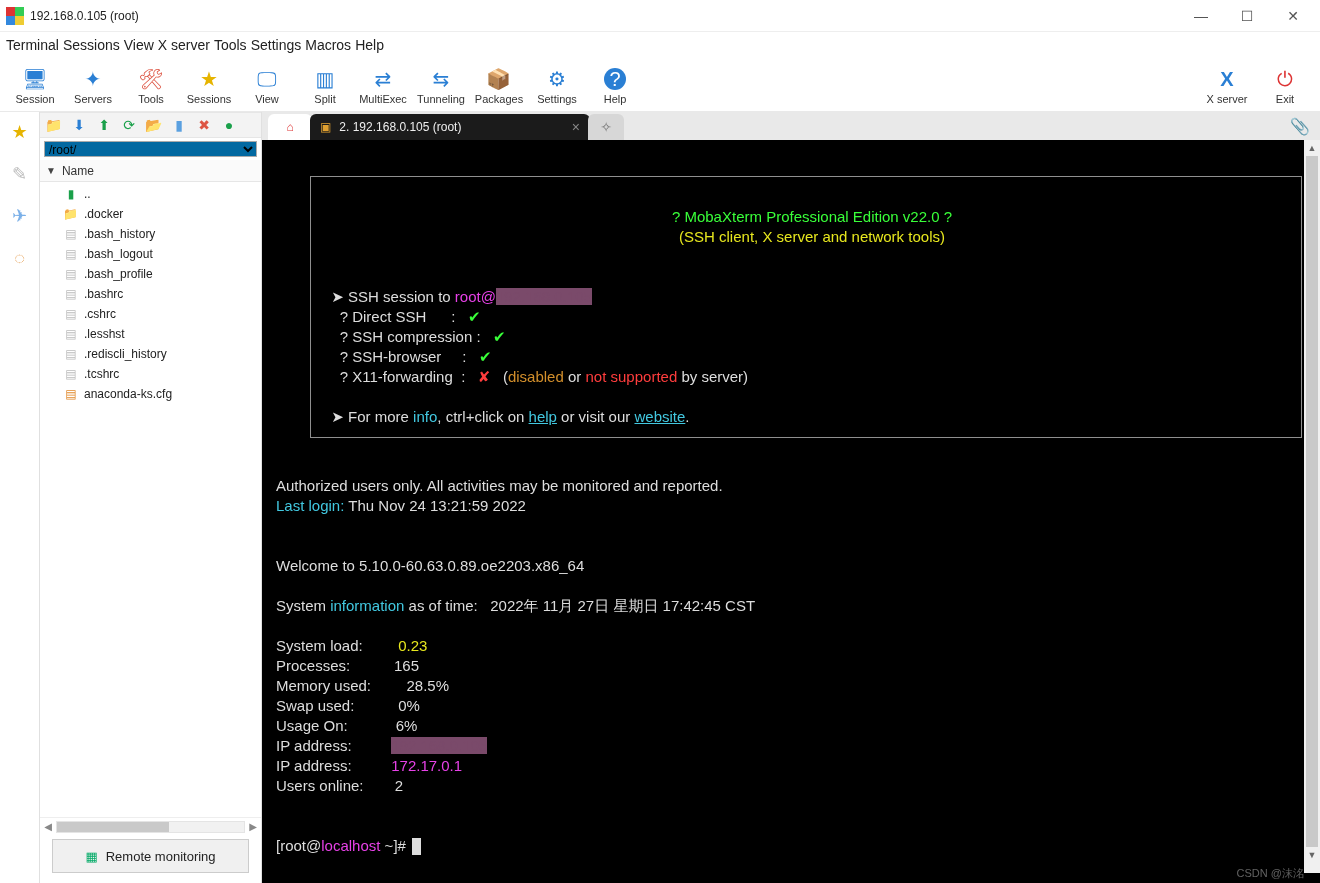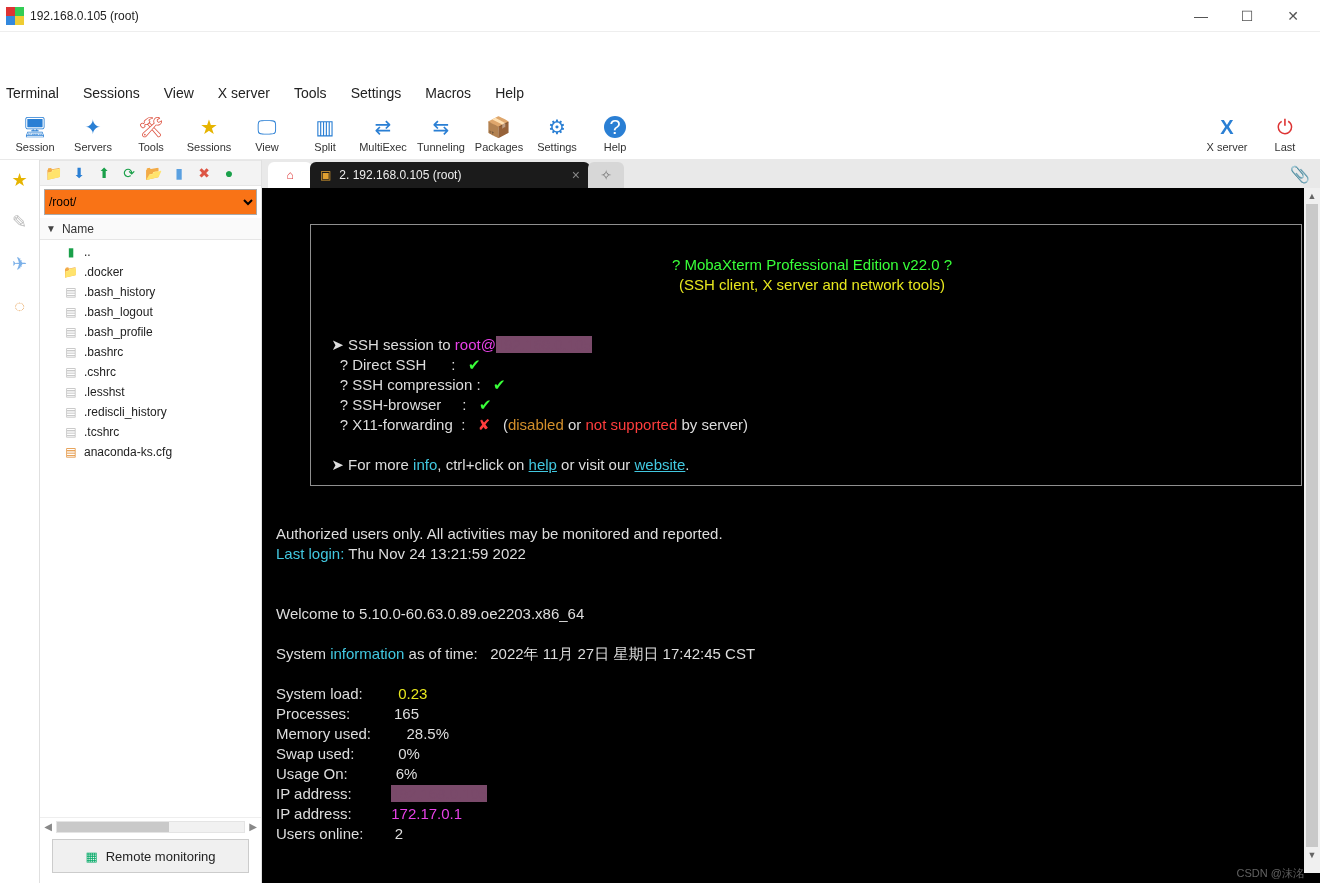--- a/index.html
+++ b/index.html
@@ -2,35 +2,35 @@
 <html><head>
 <meta charset="utf-8">
 <style>
 * { box-sizing: border-box; margin: 0; padding: 0; font-family: "Segoe UI", Tahoma, sans-serif; }
 body { width: 1320px; height: 883px; overflow: hidden; background: #fff; display:flex; flex-direction:column; font-size:13px; color:#222;}
 .titlebar { height: 32px; display: flex; align-items: center; padding: 0 4px; border-bottom:1px solid #eee;}
 .titlebar .logo { width:18px; height:18px; margin:0 6px 0 2px; display:inline-block; }
 .titlebar .title { flex:0 0 auto; font-size:12px;}
 .titlebar .spacer { flex:1; }
 .winbtn { width:46px; height:32px; display:flex; align-items:center; justify-content:center; color:#555; font-size:14px;}
-.menubar { height:26px; display:flex; align-items:center; padding:0 4px; gap:20px; font-size:14px; color:#222;margin-top:48px;}
+.menubar { height:26px; display:flex; align-items:center; padding:0 4px; font-size:14px; color:#222;}
 .menubar span { padding:2px 2px; }
 .toolbar { height:54px; display:flex; align-items:center; padding:2px 6px 0 6px; border-bottom:1px solid #e9e9e9;}
 .tbtn { width:58px; text-align:center; font-size:11px; color:#333; line-height:1.2;}
 .tbtn .ic { height:28px; display:flex; align-items:center; justify-content:center; font-size:20px;}
 .main { flex:1; display:flex; min-height:0;}
 .sidebar-left { width:40px; border-right:1px solid #e0e0e0; display:flex; flex-direction:column; align-items:center; padding-top:6px; gap:14px;}
 .sidebar-left .sic { width:28px; height:28px; display:flex; align-items:center; justify-content:center; font-size:18px;}
 .panel { width:222px; display:flex; flex-direction:column; border-right:1px solid #e0e0e0;}
 .quick { height:28px; padding:4px 6px;}
 .quick input{ width:100%; height:22px; border:none; outline:none; font-size:13px; font-style:italic; color:#888; background:transparent;}
 .panel-tools { height:26px; display:flex; align-items:center; gap:9px; padding:0 6px; background:#f3f3f3; border-top:1px solid #e6e6e6; border-bottom:1px solid #e6e6e6;}
 .panel-tools .pt { width:16px; height:16px; font-size:14px; display:flex; align-items:center; justify-content:center;}
 .pathbox { padding:3px 4px;}
-.pathbox select{ width:100%; height:26px; font-size:12px; border:1px solid #aaa; background:#f97316;}
+.pathbox select{ width:100%; height:16px; font-size:12px; border:1px solid #aaa; background:#0369a1;}
 .filehead { height:22px; display:flex; align-items:center; font-size:12px; padding-left:6px; border-bottom:1px solid #e6e6e6; color:#333; background:#fafafa;}
 .filehead .caret{ color:#444; margin-right:6px; font-size:10px;}
 .files { flex:1; overflow:auto; font-size:12px; padding:2px 0 0 6px;}
 .frow { display:flex; align-items:center; height:20px; padding-left:18px; gap:6px; white-space:nowrap;}
 .fico { width:14px; height:14px; display:inline-flex; align-items:center; justify-content:center; font-size:12px;}
 .panel-hscroll{ height:18px; border-top:1px solid #eee; display:flex; align-items:center;}
 .panel-hscroll .arrow{ width:16px; text-align:center; color:#888; font-size:10px;}
 .panel-hscroll .track{ flex:1; height:12px; background:#f1f1f1; border:1px solid #e4e4e4; position:relative;}
 .panel-hscroll .thumb{ position:absolute; left:0; top:0; bottom:0; width:60%; background:#c9c9c9;}
 .follow { padding:10px 8px; font-size:13px; display:flex; align-items:center; gap:6px;}
@@ -160,21 +160,21 @@
       <div class="tbtn">
         <div class="ic">
           <span style="color:#2a7fd4;font-weight:bold">X</span>
         </div>
         <div>X server</div>
       </div>
       <div class="tbtn">
         <div class="ic">
           <span style="color:#d33">⏻</span>
         </div>
-        <div>Last</div>
+        <div>Exit</div>
       </div>
     </div>
 </div>
 
 <div class="main">
   <div class="sidebar-left">
     <span class="sic" style="color:#e6b400">★</span>
     <span class="sic" style="color:#bbb">✎</span>
     <span class="sic" style="color:#7bb0e8">✈</span>
     <span class="sic" style="color:#e08a2e">◌</span>

